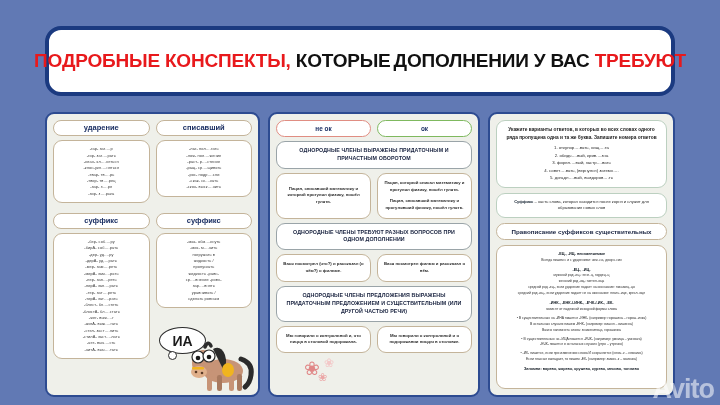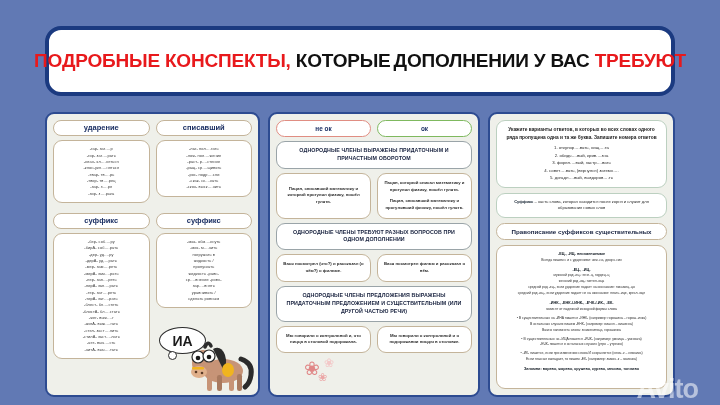--- a/index.html
+++ b/index.html
@@ -203,21 +203,21 @@
     line-height: 1.75;
     overflow: hidden;
   }
   .rp-body .t-bold { font-weight: bold; color: #101820; font-size: 3.8px; }
   .rp-body .t-gap { height: 3px; }
   .rp-body .t-line { white-space: normal; }
 
   
   .watermark {
     position: absolute;
-    right: 22px; bottom: 2px;
+    right: 6px; bottom: 2px;
     font-size: 27px;
     font-weight: bold;
     color: rgba(255,255,255,0.55);
     letter-spacing: -1px;
     pointer-events: none;
     line-height: 1;
   }
 </style>
 </head>
 <body>

